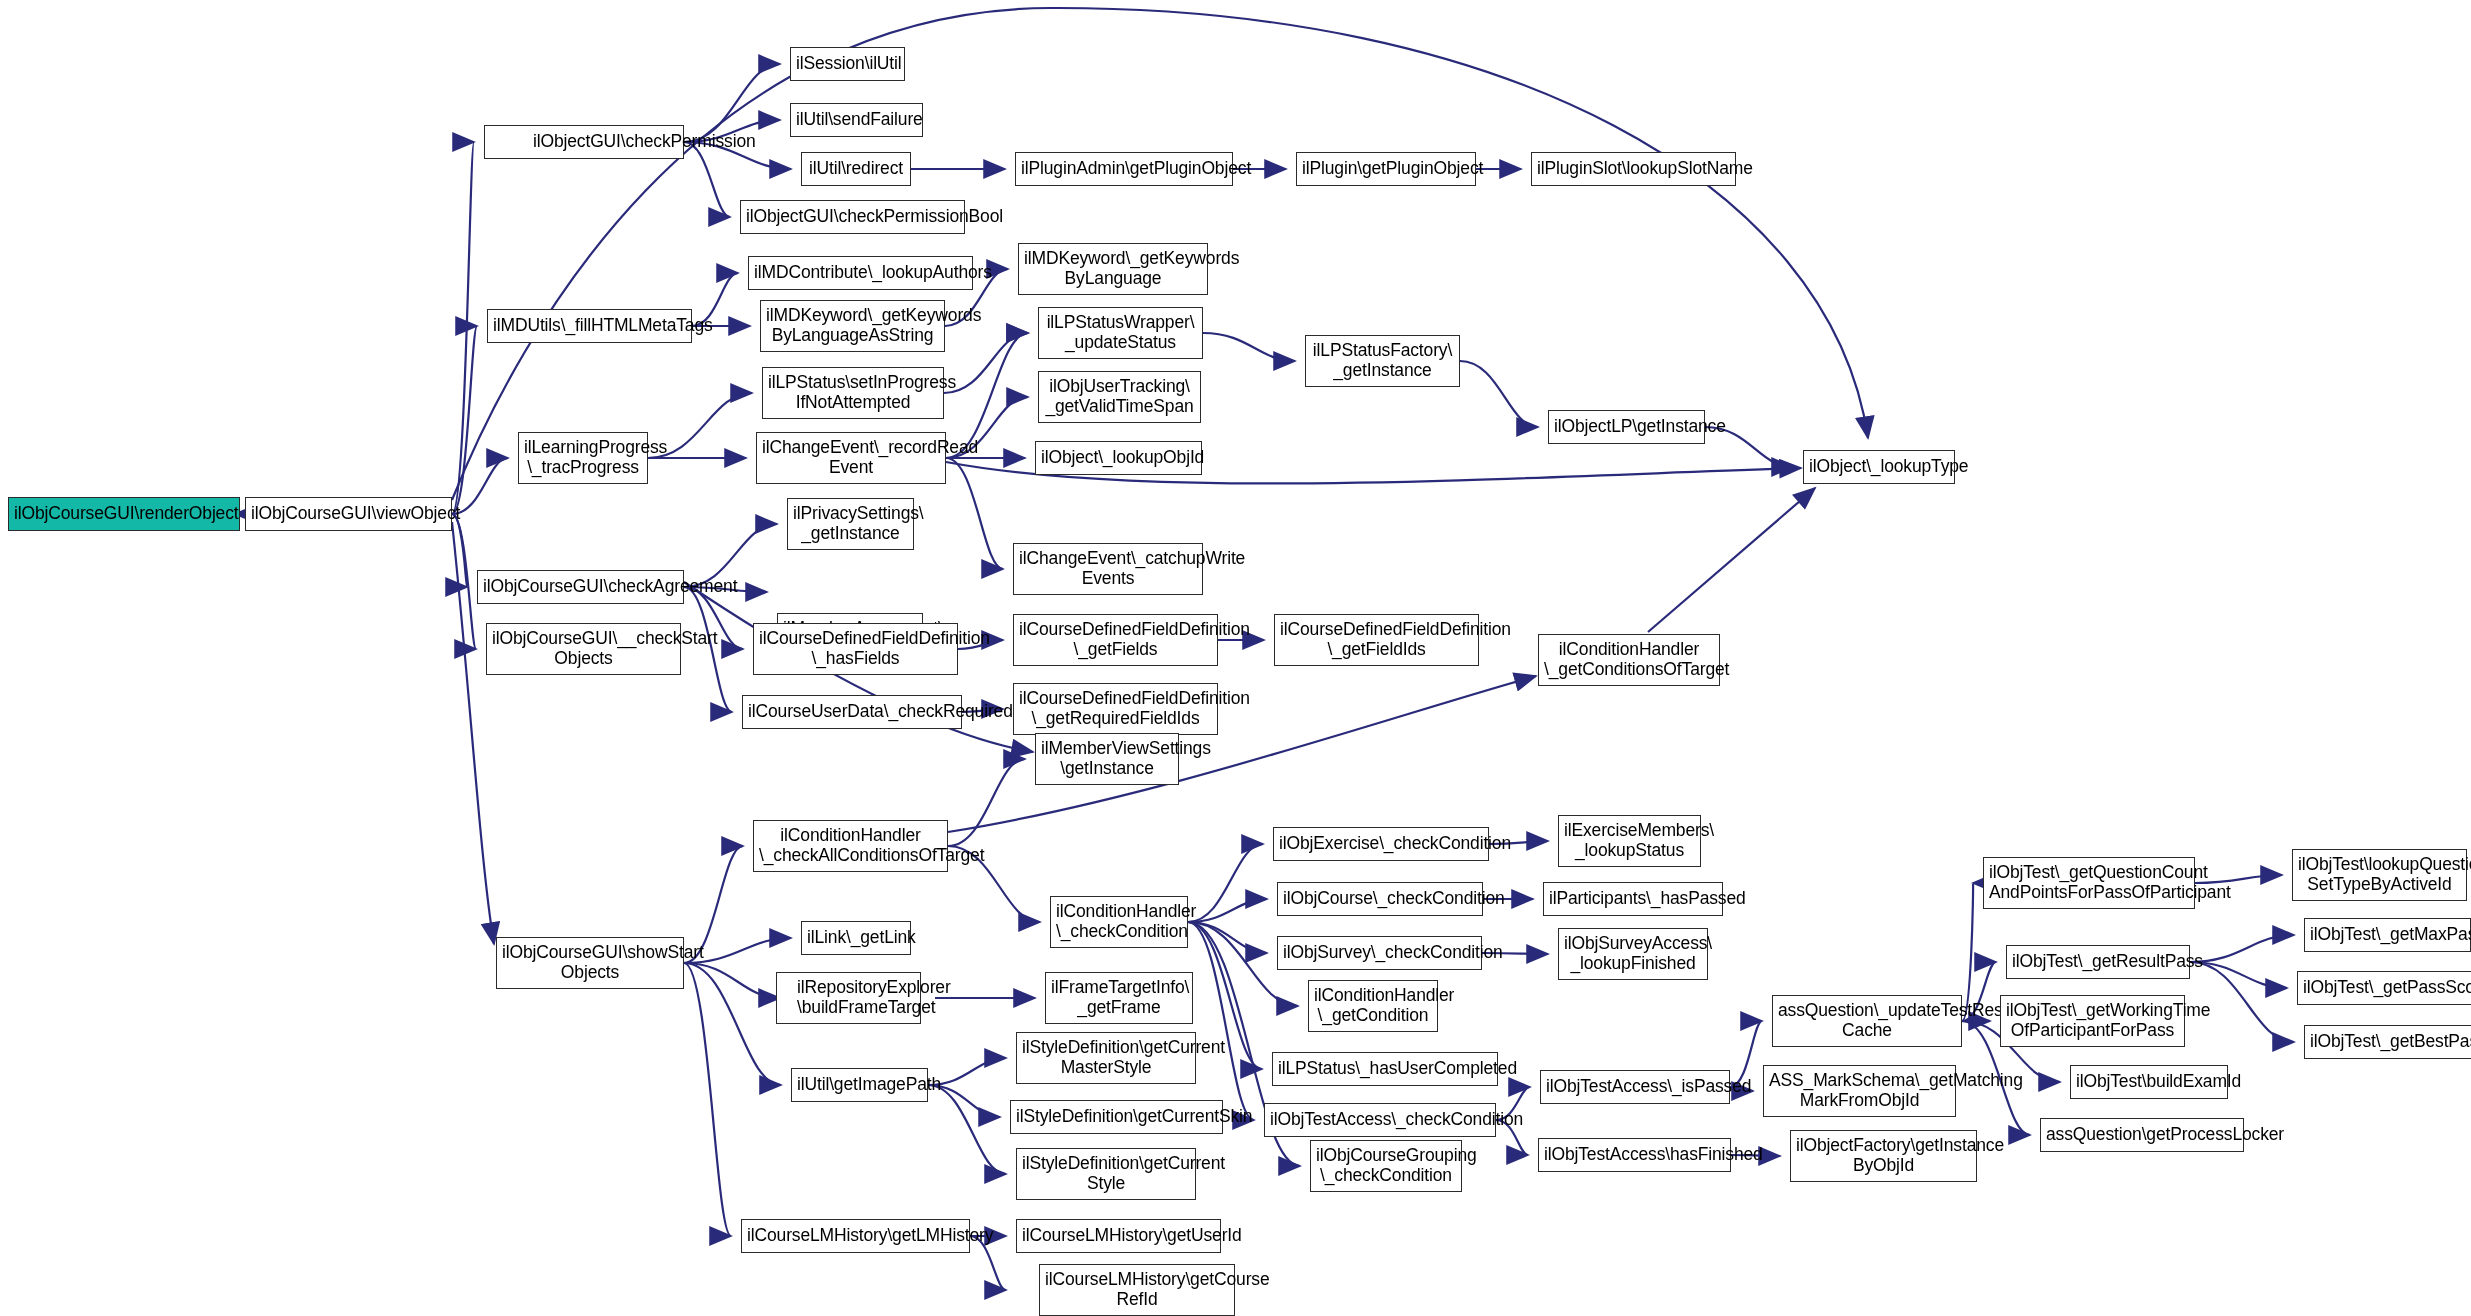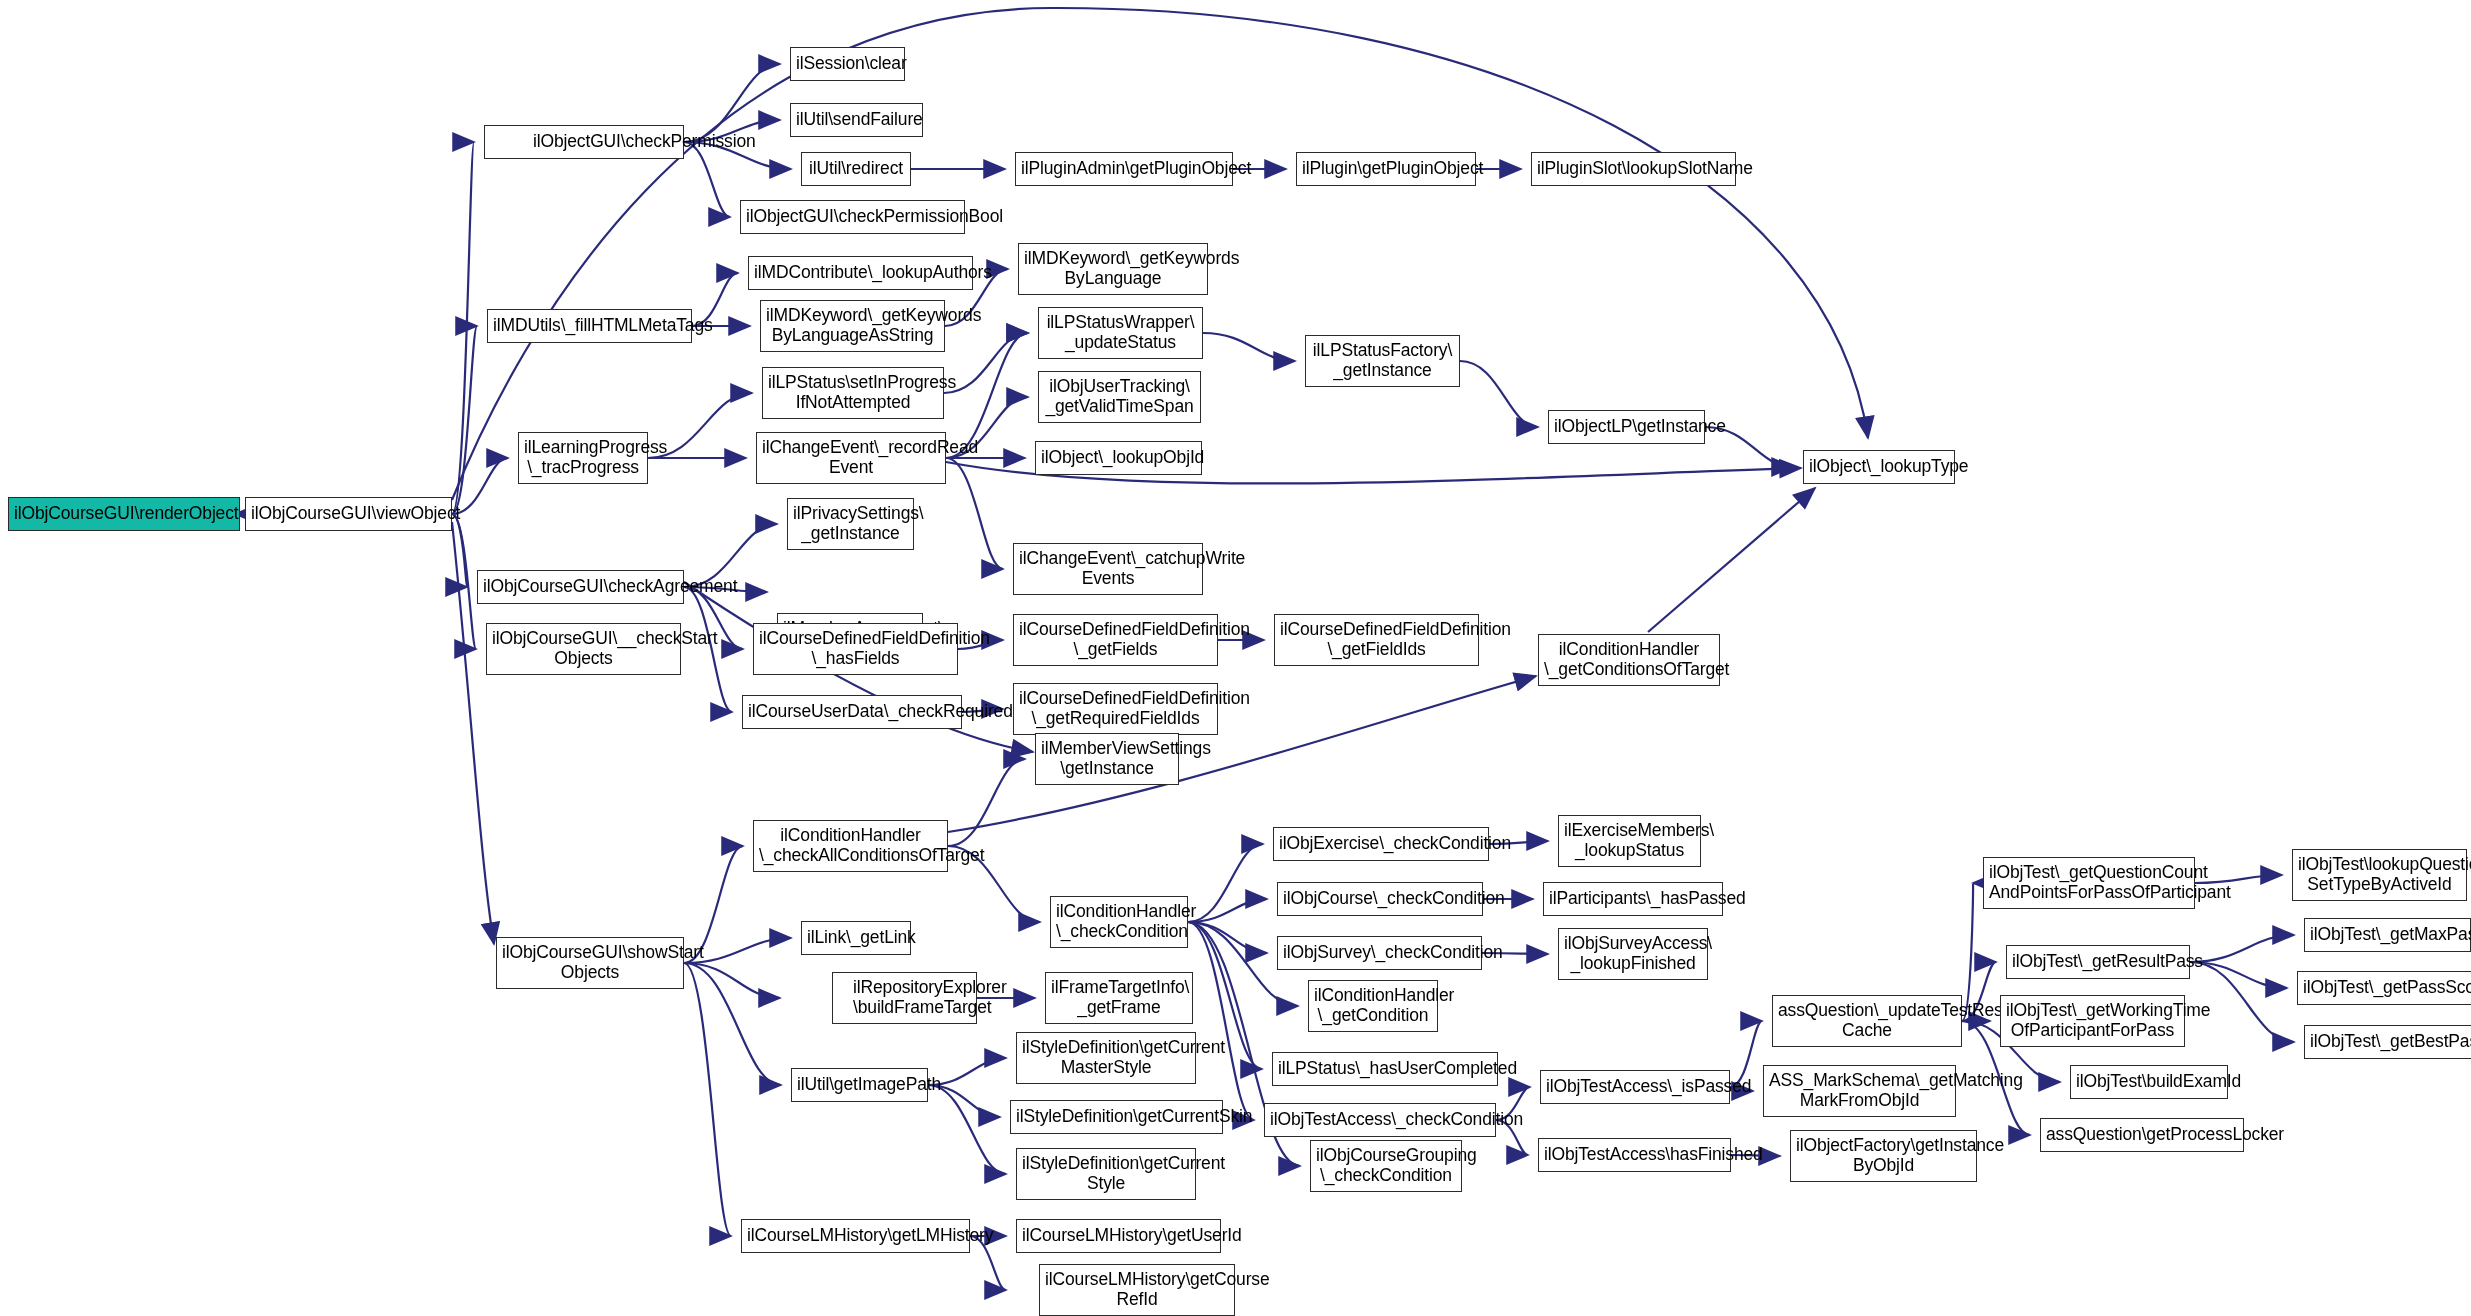--- a/index.html
+++ b/index.html
@@ -136,21 +136,21 @@
         <path d="M 948 832 C 1150 800 1380 720 1536 676" fill="none" stroke="#2a2a7a" stroke-width="2.2" marker-end="url(#arrow)"></path>
         <path d="M 1648 632 L 1815 488" fill="none" stroke="#2a2a7a" stroke-width="2.2" marker-end="url(#arrow)"></path>
         <path d="M 684 582 C 800 660 930 735 1033 752" fill="none" stroke="#2a2a7a" stroke-width="2.2" marker-end="url(#arrow)"></path>
         <path d="M 452 522 C 470 690 480 860 494 944" fill="none" stroke="#2a2a7a" stroke-width="2.2" marker-end="url(#arrow)"></path>
       </g>
   </svg>
   <div id="nodes-g">
       <div class="node root" style="left: 8px; top: 497px; width: 232px; height: 34px;"><span class="node-label">ilObjCourseGUI\renderObject</span></div>
       <div class="node" style="left: 245px; top: 497px; width: 207px; height: 34px;"><span class="node-label">ilObjCourseGUI\viewObject</span></div>
       <div class="node" style="left: 484px; top: 125px; width: 200px; height: 34px; padding-left: 48px;"><span class="node-label">ilObjectGUI\checkPermission</span></div>
-      <div class="node" style="left: 790px; top: 47px; width: 115px; height: 34px;"><span class="node-label">ilSession\clear</span></div>
+      <div class="node" style="left: 790px; top: 47px; width: 115px; height: 34px;"><span class="node-label">ilSession\ilUtil</span></div>
       <div class="node" style="left: 790px; top: 103px; width: 133px; height: 34px;"><span class="node-label">ilUtil\sendFailure</span></div>
       <div class="node" style="left: 801px; top: 152px; width: 110px; height: 34px;"><span class="node-label">ilUtil\redirect</span></div>
       <div class="node" style="left: 740px; top: 200px; width: 225px; height: 34px;"><span class="node-label">ilObjectGUI\checkPermissionBool</span></div>
       <div class="node" style="left: 1015px; top: 152px; width: 218px; height: 34px;"><span class="node-label">ilPluginAdmin\getPluginObject</span></div>
       <div class="node" style="left: 1296px; top: 152px; width: 180px; height: 34px;"><span class="node-label">ilPlugin\getPluginObject</span></div>
       <div class="node" style="left: 1531px; top: 152px; width: 205px; height: 34px;"><span class="node-label">ilPluginSlot\lookupSlotName</span></div>
       <div class="node" style="left: 487px; top: 309px; width: 205px; height: 34px;"><span class="node-label">ilMDUtils\_fillHTMLMetaTags</span></div>
       <div class="node" style="left: 748px; top: 256px; width: 225px; height: 34px;"><span class="node-label">ilMDContribute\_lookupAuthors</span></div>
       <div class="node" style="left: 760px; top: 300px; width: 185px; height: 52px;"><span class="node-label">ilMDKeyword\_getKeywords
 ByLanguageAsString</span></div>
@@ -227,21 +227,21 @@
       <div class="node" style="left: 2304px; top: 918px; width: 167px; height: 34px;"><span class="node-label">ilObjTest\_getMaxPass</span></div>
       <div class="node" style="left: 2297px; top: 971px; width: 177px; height: 34px;"><span class="node-label">ilObjTest\_getPassScoring</span></div>
       <div class="node" style="left: 2304px; top: 1025px; width: 168px; height: 34px;"><span class="node-label">ilObjTest\_getBestPass</span></div>
       <div class="node" style="left: 2000px; top: 995px; width: 185px; height: 52px;"><span class="node-label">ilObjTest\_getWorkingTime
 OfParticipantForPass</span></div>
       <div class="node" style="left: 2070px; top: 1065px; width: 158px; height: 34px;"><span class="node-label">ilObjTest\buildExamId</span></div>
       <div class="node" style="left: 2040px; top: 1118px; width: 204px; height: 34px;"><span class="node-label">assQuestion\getProcessLocker</span></div>
       <div class="node" style="left: 496px; top: 937px; width: 188px; height: 52px;"><span class="node-label">ilObjCourseGUI\showStart
 Objects</span></div>
       <div class="node" style="left: 801px; top: 921px; width: 110px; height: 34px;"><span class="node-label">ilLink\_getLink</span></div>
-      <div class="node" style="left: 832px; top: 972px; width: 145px; height: 52px; padding-left: 20px;"><span class="node-label">ilRepositoryExplorer
+      <div class="node" style="left: 776px; top: 972px; width: 145px; height: 52px; padding-left: 20px;"><span class="node-label">ilRepositoryExplorer
 \buildFrameTarget</span></div>
       <div class="node" style="left: 1045px; top: 972px; width: 148px; height: 52px;"><span class="node-label">ilFrameTargetInfo\
 _getFrame</span></div>
       <div class="node" style="left: 791px; top: 1068px; width: 137px; height: 34px;"><span class="node-label">ilUtil\getImagePath</span></div>
       <div class="node" style="left: 1016px; top: 1032px; width: 180px; height: 52px;"><span class="node-label">ilStyleDefinition\getCurrent
 MasterStyle</span></div>
       <div class="node" style="left: 1010px; top: 1100px; width: 213px; height: 34px;"><span class="node-label">ilStyleDefinition\getCurrentSkin</span></div>
       <div class="node" style="left: 1016px; top: 1148px; width: 180px; height: 52px;"><span class="node-label">ilStyleDefinition\getCurrent
 Style</span></div>
       <div class="node" style="left: 741px; top: 1219px; width: 229px; height: 34px;"><span class="node-label">ilCourseLMHistory\getLMHistory</span></div>

